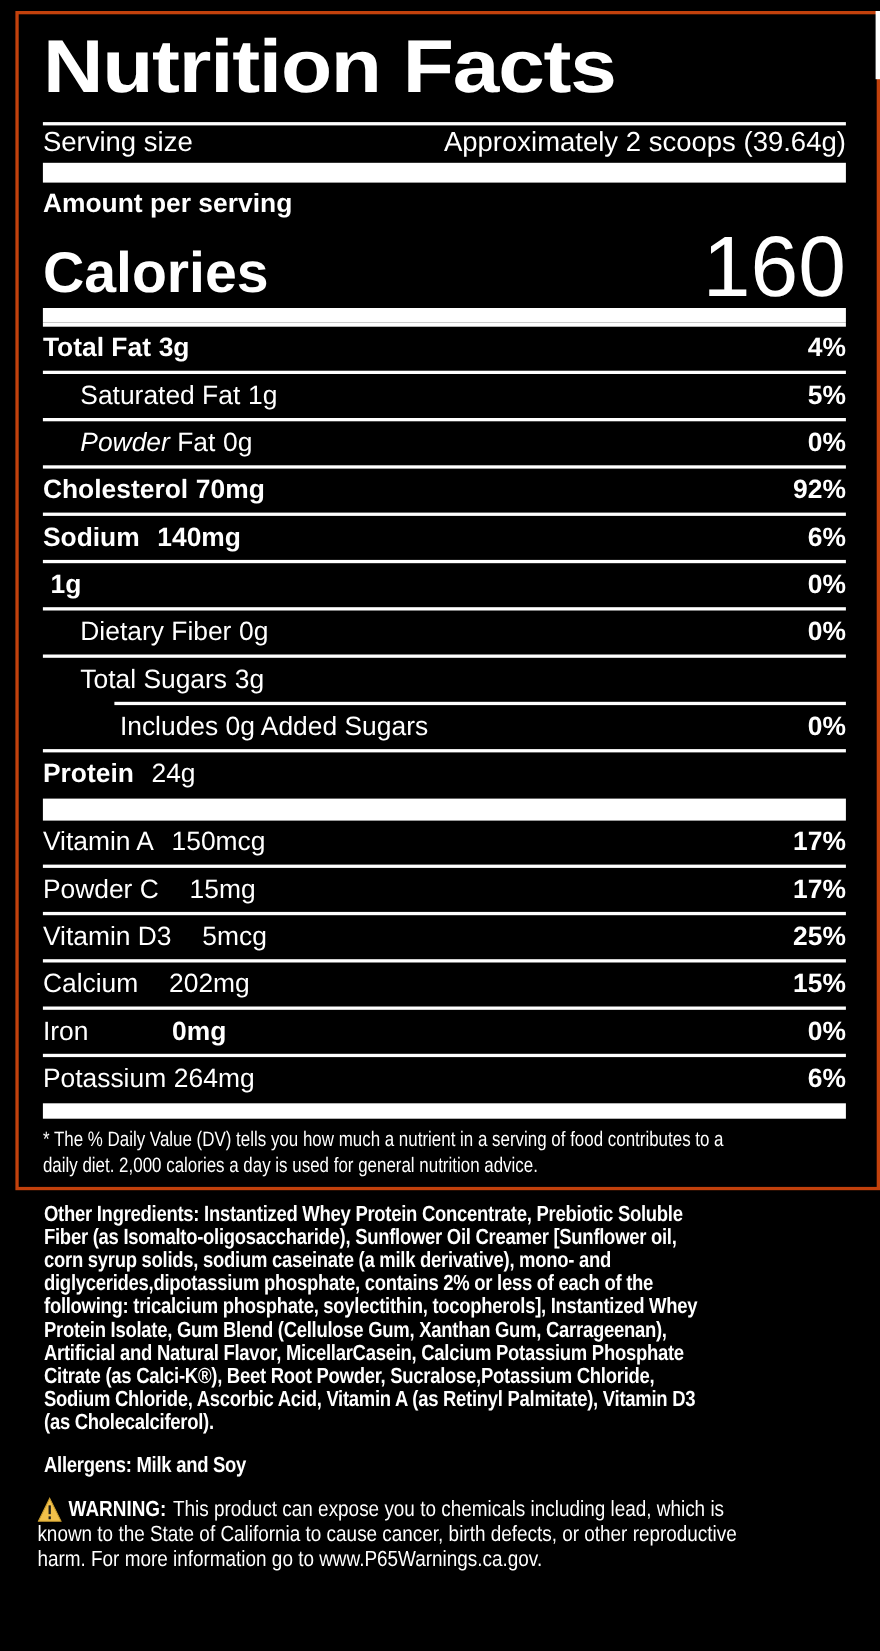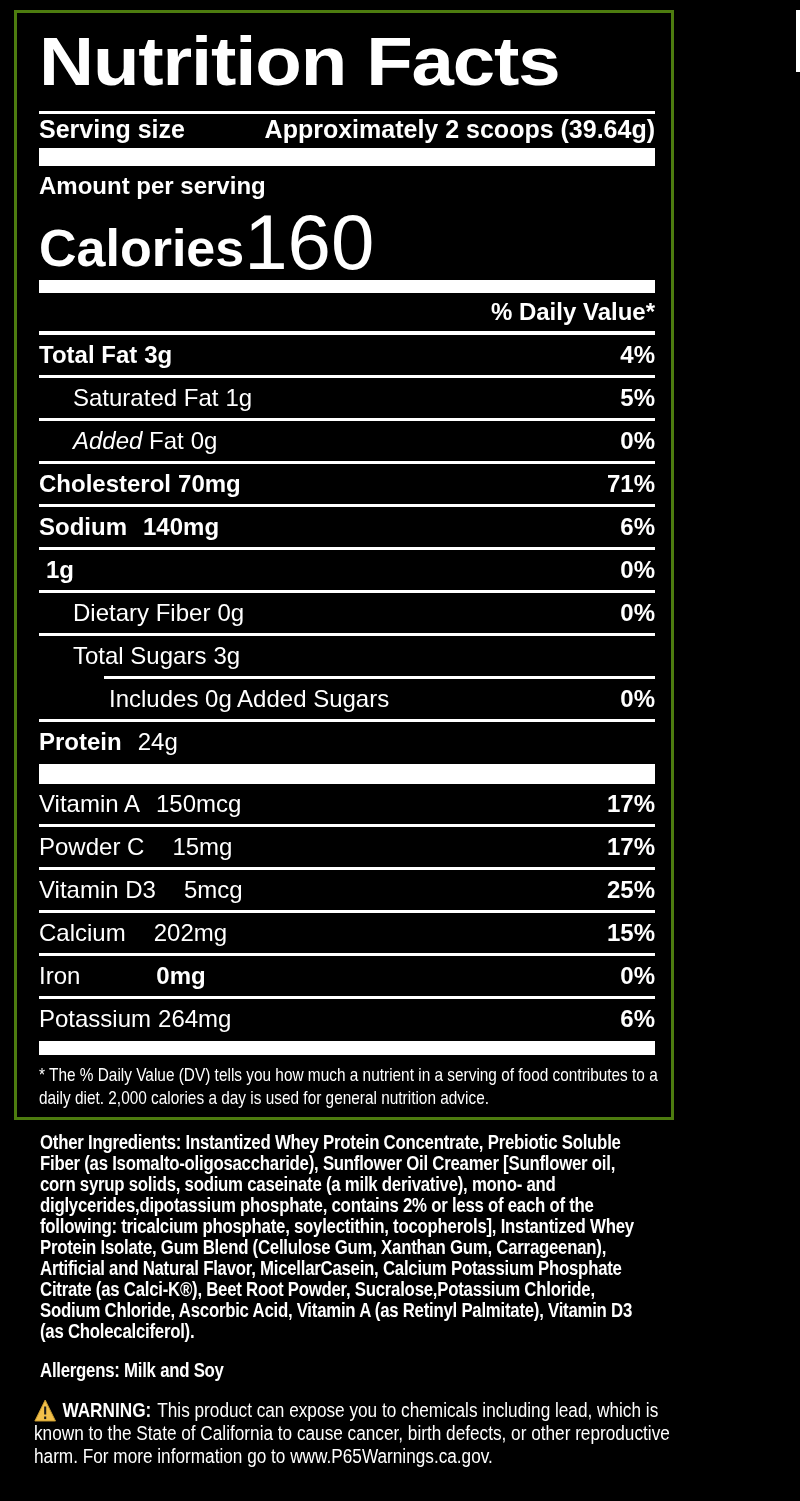--- a/index.html
+++ b/index.html
@@ -8,41 +8,41 @@
     background:#000;color:#fff;
     font-family:"Liberation Sans", sans-serif;
     position:relative;
   }
   .page{position:relative;width:800px;height:1501px;}
   .edge-sliver{position:absolute;top:0;right:0;width:4px;height:62px;background:#fff;}
 
   
   .nf-box{
     margin:10px 16px 0 14px;
-    border:3px solid #4d7c0f;
-    padding:2px 16px 8px 22px;
+    border:3px solid #c2410c;
+    padding:2px 28px 8px 22px;
     box-sizing:border-box;
-    width:660px;
+    width:786px;
     background:#000;
   }
   .nf-title{
     font-size:68px;font-weight:bold;letter-spacing:-1px;line-height:68px;
     padding-top:12px;white-space:nowrap;
     transform:scaleX(1.12);transform-origin:0 50%;
   }
   .rule-title{height:3px;background:#fff;margin-top:16px;}
   .servings{font-size:25px;line-height:30px;margin-top:5px;}
-  .serving-row{display:flex;justify-content:space-between;align-items:baseline;font-size:25px;font-weight:bold;line-height:30px;}
+  .serving-row{display:flex;justify-content:space-between;align-items:baseline;font-size:25px;font-weight:normal;line-height:30px;}
   .bar{background:#fff;}
   .bar-lg{height:18px;margin-top:4px;}
   .bar-md{height:13px;margin-top:3px;}
   .bar-md2{height:14px;margin-top:2px;}
   .bar-xl{height:20px;margin-top:2px;}
   .amount-per-serving{font-size:24px;font-weight:bold;line-height:26px;margin-top:7px;}
-  .calories-row{display:flex;align-items:flex-end;margin-top:2px;height:76px;}
+  .calories-row{display:flex;justify-content:space-between;align-items:flex-end;margin-top:2px;height:76px;}
   .calories-word{font-size:52px;font-weight:bold;line-height:58px;}
   .calories-num{font-size:78px;font-weight:normal;line-height:70px;}
   .dv-header{font-size:24px;font-weight:bold;text-align:right;line-height:26px;margin-top:6px;padding-bottom:6px;}
   .sep{height:3px;background:#fff;}
   .sep-thick{height:4px;background:#fff;}
   .sep.partial{margin-left:65px;}
   .row{display:flex;align-items:center;font-size:24px;padding:7px 0;line-height:26px;}
   .name{}
   .bold{font-weight:bold;}
   .ind1{padding-left:34px;}
@@ -96,48 +96,47 @@
 
     <div class="amount-per-serving">Amount per serving</div>
 
     <div class="calories-row">
       <span class="calories-word">Calories</span>
       <span class="calories-num">160</span>
     </div>
 
     <div class="bar bar-md"></div>
 
-    <div class="dv-header">% Daily Value*</div>
     <div class="sep-thick"></div>
 
     <div class="row">
       <span class="name bold">Total Fat</span>
       <span class="amt g0 bold">3g</span>
       <span class="dv">4%</span>
     </div>
     <div class="sep"></div>
 
     <div class="row">
       <span class="name ind1">Saturated Fat</span>
       <span class="amt g0">1g</span>
       <span class="dv">5%</span>
     </div>
     <div class="sep"></div>
 
     <div class="row">
-      <span class="name ind1"><i>Added</i><span> Fat</span></span>
+      <span class="name ind1"><i>Powder</i><span> Fat</span></span>
       <span class="amt g0">0g</span>
       <span class="dv">0%</span>
     </div>
     <div class="sep"></div>
 
     <div class="row">
       <span class="name bold">Cholesterol</span>
       <span class="amt g0 bold">70mg</span>
-      <span class="dv">71%</span>
+      <span class="dv">92%</span>
     </div>
     <div class="sep"></div>
 
     <div class="row">
       <span class="name bold">Sodium</span>
       <span class="amt g1 bold">140mg</span>
       <span class="dv">6%</span>
     </div>
     <div class="sep"></div>
 

